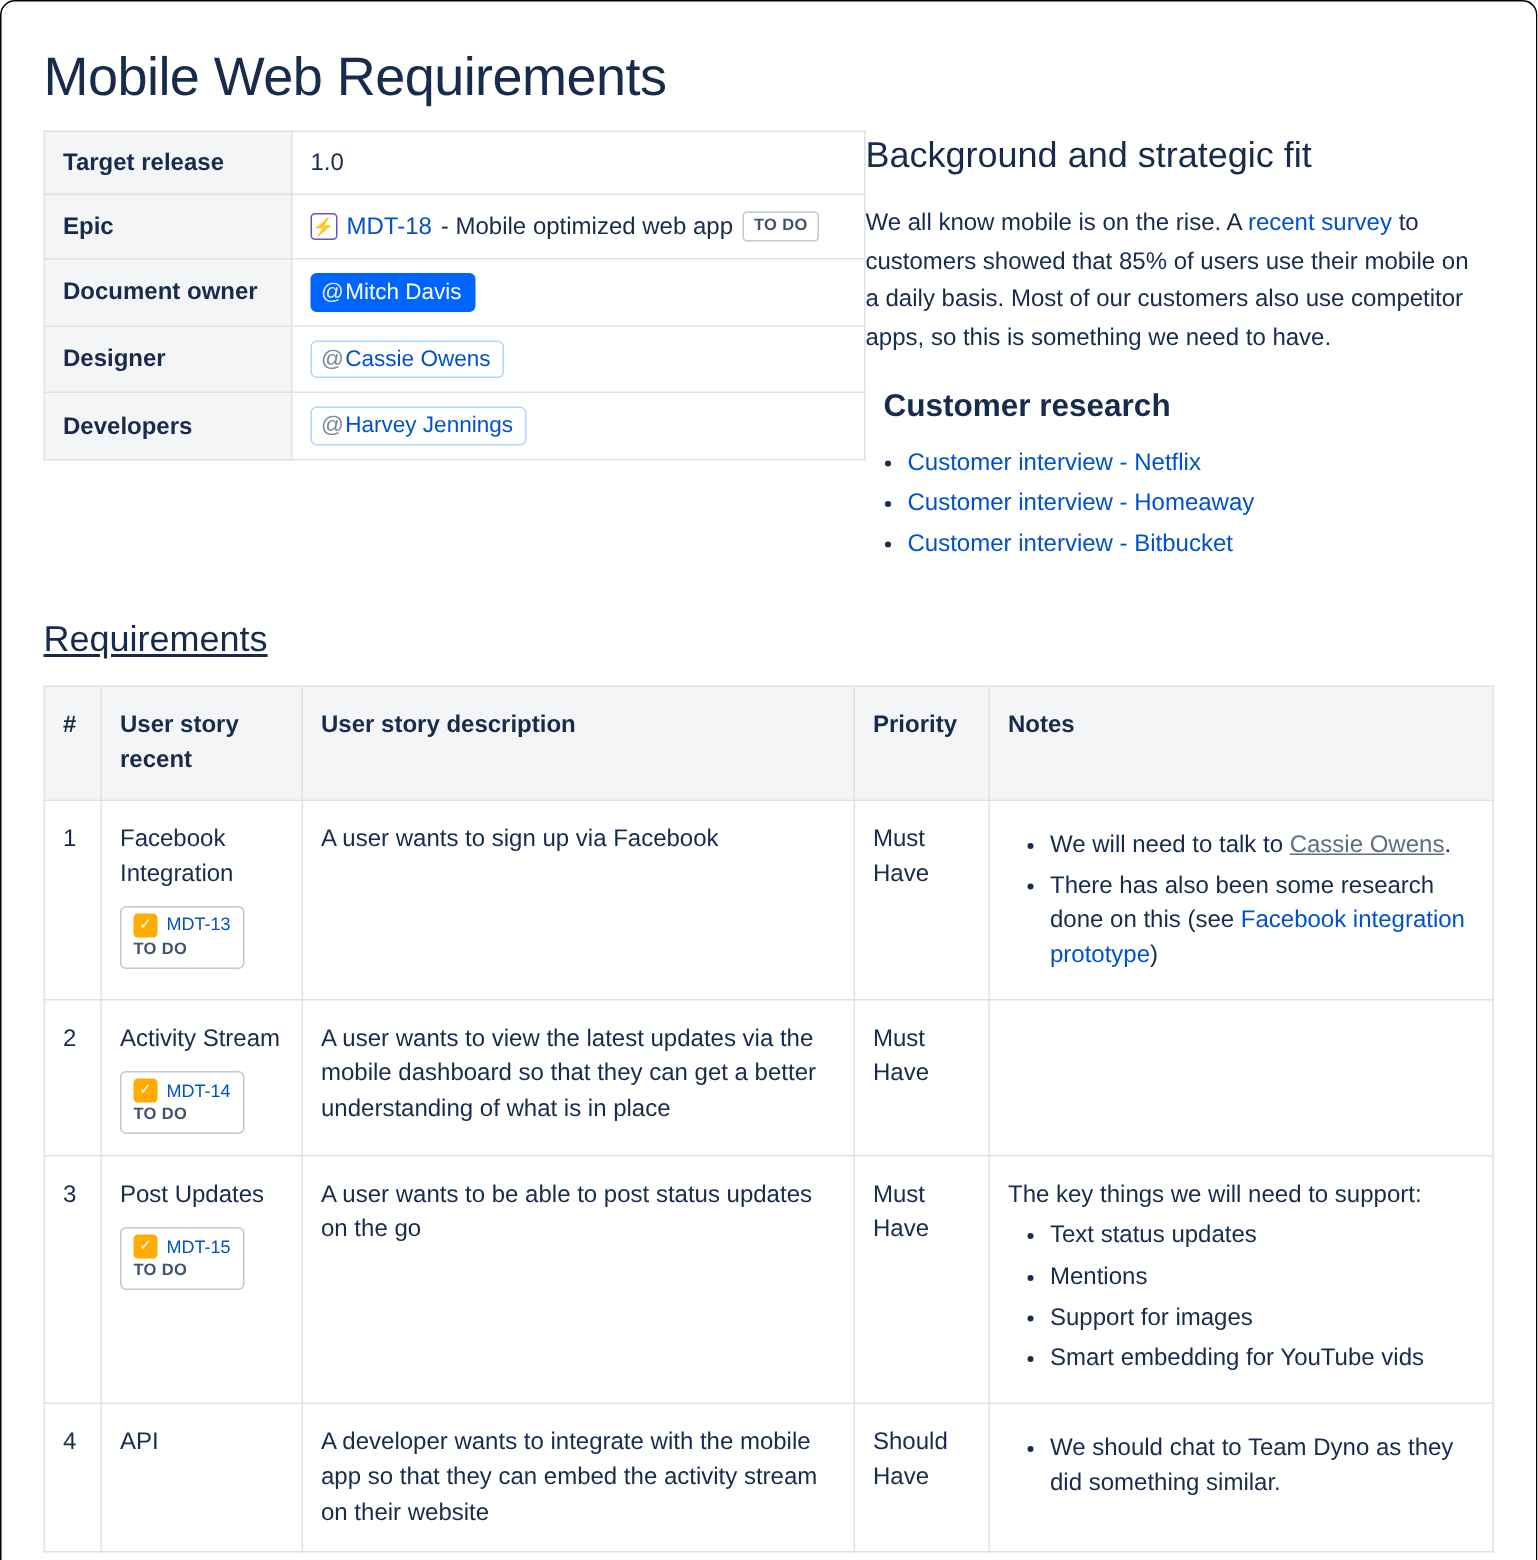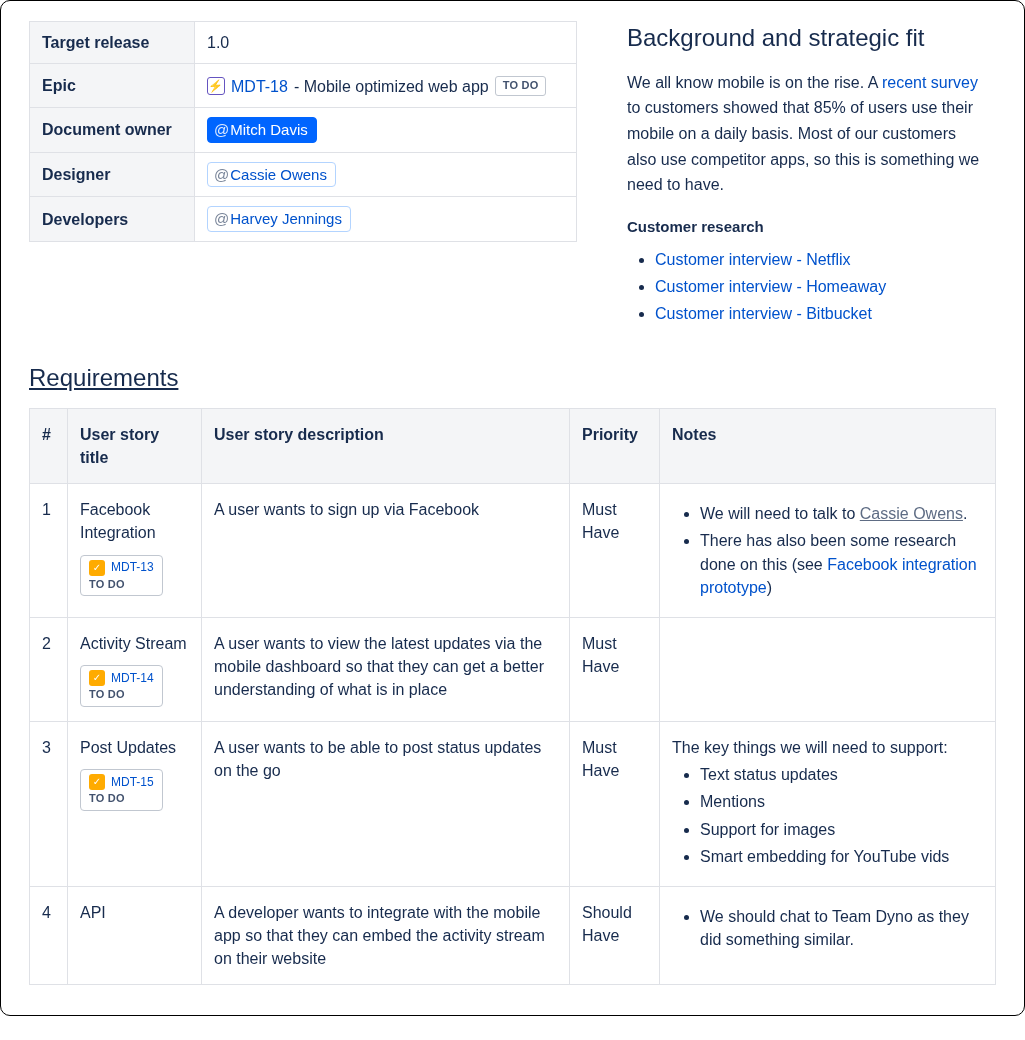--- a/index.html
+++ b/index.html
@@ -39,21 +39,20 @@
     color: #172b4d;
   }
   .byline {
     color: var(--muted);
     font-size: 15px;
     margin-bottom: 28px;
   }
   .layout {
     display: grid;
     grid-template-columns: 548px 1fr;
-    gap: 50px;
     align-items: start;
   }
   table.meta {
     border-collapse: collapse;
     width: 100%;
     font-size: 16px;
   }
   table.meta th, table.meta td {
     border: 1px solid var(--border-light);
     padding: 9px 12px;
@@ -131,23 +130,23 @@
     color: #fff;
   }
   .mention.primary .at { color: #deebff; }
   h2 {
     font-size: 24px;
     font-weight: 500;
     margin: 0 0 14px 0;
     color: #172b4d;
   }
   h3 {
-    font-size: 15px;
-    font-weight: 700;
-    margin: 18px 0 10px 0;
+    font-size: 21px;
+    font-weight: 700;
+    margin: 18px 0 10px 12px;
   }
   .rightcol p { margin: 0 16px 8px 0; font-size: 16px; line-height: 1.6; }
   .rightcol ul, .notes ul { margin: 4px 0 0 0; padding-left: 28px; }
   .rightcol li, .notes li { margin: 4px 0; }
   h2.req-heading { margin: 32px 0 12px 0; text-decoration: underline; }
   table.req {
     border-collapse: collapse;
     width: 100%;
     font-size: 16px;
     table-layout: fixed;
@@ -187,20 +186,21 @@
     letter-spacing: 0.02em;
   }
   td.num { color: #172b4d; }
   .uline { text-decoration: underline; color: #5e6c84; }
 </style>
 </head>
 <body>
 
 <div class="page">
 
+  <h1 class="page-title">Mobile Web Requirements</h1>
 
   <div class="layout">
 
     <table class="meta">
       <tbody>
         <tr>
           <th>Target release</th>
           <td>1.0</td>
         </tr>
         <tr>
@@ -264,21 +264,21 @@
     <colgroup>
       <col class="c-num">
         <col class="c-title">
         <col class="c-desc">
         <col class="c-prio">
         <col class="c-notes">
     </colgroup>
     <thead>
       <tr>
         <th>#</th>
-        <th>User story title</th>
+        <th>User story recent</th>
         <th>User story description</th>
         <th>Priority</th>
         <th>Notes</th>
       </tr>
     </thead>
     <tbody id="req-body">
         <tr>
           <td class="num">1</td>
           <td><div>Facebook Integration</div><div class="issue-card"><div class="line1">
                 <span class="story-icon">✓</span>

